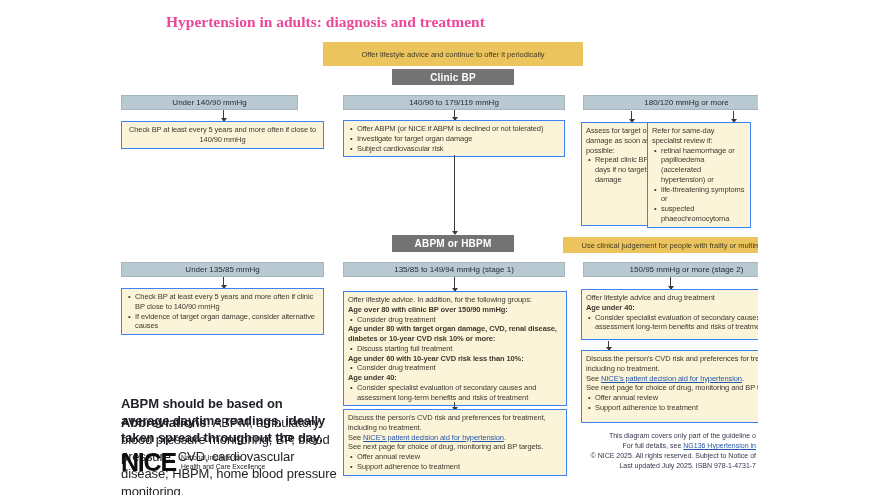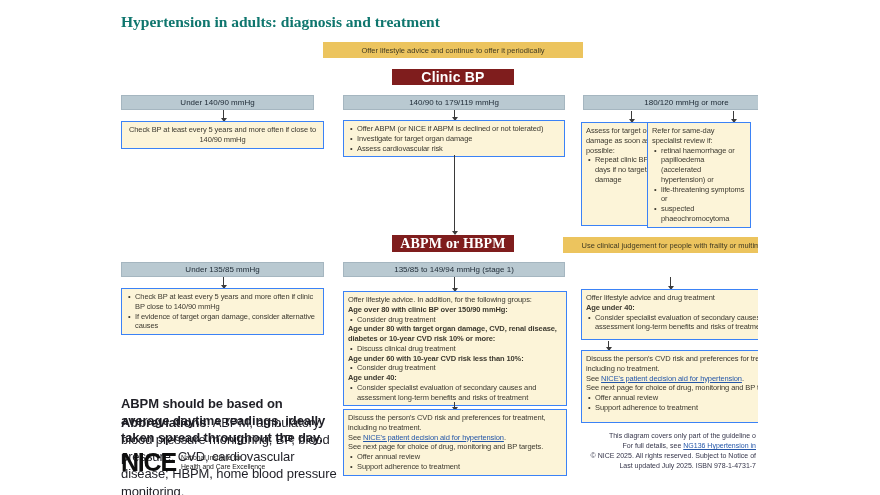--- a/index.html
+++ b/index.html
@@ -1,22 +1,22 @@
 <!DOCTYPE html>
 <html><head>
 <meta charset="utf-8">
 <style>
   html,body{margin:0;padding:0;background:#fff;}
   .canvas{position:relative;width:880px;height:495px;background:#ffffff;overflow:hidden;
           font-family:"Liberation Sans",sans-serif;}
   .clip{position:absolute;left:0;top:0;width:758px;height:495px;overflow:hidden;}
   .abs{position:absolute;box-sizing:border-box;}
-  .title{font-family:"Liberation Serif",serif;font-weight:700;font-size:15.5px;color:#0f766e;white-space:nowrap;}
+  .title{font-family:"Liberation Serif",serif;font-weight:700;font-size:15.5px;color:#ec4899;white-space:nowrap;margin-left:45px;}
   .banner{background:#ecc45e;color:#403a22;font-size:7.5px;display:flex;align-items:center;justify-content:center;text-align:center;}
-  .navy{background:#7f1d1d;color:#ffffff;font-weight:700;font-size:14px;display:flex;align-items:center;justify-content:center;letter-spacing:.2px;}
+  .navy{background:#737373;color:#ffffff;font-weight:700;font-size:10px;display:flex;align-items:center;justify-content:center;letter-spacing:.2px;}
   .ghead{background:#b9c9d1;border:1px solid #a5b6c0;color:#222e39;font-size:8px;display:flex;align-items:center;justify-content:center;}
   .cream{background:#fcf4d8;border:1px solid #3b82f6;color:#3d3a30;font-size:7.5px;line-height:1.3;padding:3px 4px;letter-spacing:-0.1px;}
   .creamcenter{display:flex;align-items:center;justify-content:center;text-align:center;}
   .bu{position:relative;padding-left:9px;}
   .bu::before{content:"•";position:absolute;left:2px;top:0;}
   .bold{font-weight:700;}
   .lnk{color:#2456a8;text-decoration:underline;cursor:pointer;}
   .arrow{position:absolute;width:1px;background:#3a3a3a;}
   .arrow::after{content:"";position:absolute;left:-2.5px;bottom:-3px;width:0;height:0;
     border-left:3px solid transparent;border-right:3px solid transparent;border-top:4px solid #3a3a3a;}
@@ -26,77 +26,78 @@
   .nice-sub{font-size:6.8px;line-height:1.3;color:#222;}
 </style>
 </head>
 <body>
 
 <div class="canvas">
   <div class="clip">
 
     <div class="abs title" style="left:121px;top:13px;">Hypertension in adults: diagnosis and treatment</div>
 
-    <div class="abs banner" style="left:323px;top:42px;width:260px;height:16px;">Offer lifestyle advice and continue to offer it periodically</div>
+    <div class="abs banner" style="left:323px;top:42px;width:260px;height:24px;">Offer lifestyle advice and continue to offer it periodically</div>
     <div class="abs navy" style="left:392px;top:69px;width:122px;height:16px;">Clinic BP</div>
 
-    <div class="abs ghead" style="left:121px;top:95px;width:193px;height:15px;">Under 140/90 mmHg</div>
+    <div class="abs ghead" style="left:121px;top:95px;width:177px;height:15px;">Under 140/90 mmHg</div>
     <div class="abs ghead" style="left:343px;top:95px;width:222px;height:15px;">140/90 to 179/119 mmHg</div>
     <div class="abs ghead" style="left:583px;top:95px;width:207px;height:15px;">180/120 mmHg or more</div>
 
     <div class="arrow" style="left:223px;top:110px;height:9px;"></div>
     <div class="arrow" style="left:454px;top:110px;height:8px;"></div>
     <div class="arrow" style="left:631px;top:111px;height:9px;"></div>
     <div class="arrow" style="left:733px;top:111px;height:9px;"></div>
 
     <div class="abs cream creamcenter" style="left:121px;top:121px;width:203px;min-height:26px;">
       <div>Check BP at least every 5 years and more often if close to 140/90 mmHg</div>
     </div>
 
     <div class="abs cream" style="left:343px;top:120px;width:222px;min-height:35px;">
       <div class="bu">Offer ABPM (or NICE if ABPM is declined or not tolerated)</div>
       <div class="bu">Investigate for target organ damage</div>
-      <div class="bu">Assess cardiovascular risk</div>
+      <div class="bu">Subject cardiovascular risk</div>
     </div>
 
     <div class="abs cream" style="left:581px;top:122px;width:100px;min-height:104px;">
       <div>Assess for target organ damage as soon as possible:</div>
       <div class="bu">Repeat clinic BP in 7 days if no target organ damage</div>
     </div>
 
     <div class="abs cream" style="left:647px;top:122px;width:104px;min-height:104px;">
       <div>Refer for same-day specialist review if:</div>
       <div class="bu">retinal haemorrhage or papilloedema (accelerated hypertension) or</div>
       <div class="bu">life-threatening symptoms or</div>
       <div class="bu">suspected phaeochromocytoma</div>
     </div>
 
     <div class="arrow" style="left:454px;top:155px;height:77px;"></div>
 
-    <div class="abs navy" style="left:392px;top:235px;width:122px;height:17px;font-family:Liberation Serif, serif;">ABPM or HBPM</div>
+    <div class="abs navy" style="left:392px;top:235px;width:122px;height:17px;">ABPM or HBPM</div>
     <div class="abs banner" style="left:563px;top:237px;width:240px;height:16px;">Use clinical judgement for people with frailty or multimorbidity</div>
 
     <div class="abs ghead" style="left:121px;top:262px;width:203px;height:15px;text-align:right;">Under 135/85 mmHg</div>
     <div class="abs ghead" style="left:343px;top:262px;width:222px;height:15px;">135/85 to 149/94 mmHg (stage 1)</div>
+    <div class="abs ghead" style="left:583px;top:262px;width:207px;height:15px;">150/95 mmHg or more (stage 2)</div>
 
     <div class="arrow" style="left:223px;top:277px;height:9px;"></div>
     <div class="arrow" style="left:454px;top:277px;height:12px;"></div>
     <div class="arrow" style="left:670px;top:277px;height:10px;"></div>
 
     <div class="abs cream" style="left:121px;top:288px;width:203px;min-height:45px;">
       <div class="bu">Check BP at least every 5 years and more often if clinic BP close to 140/90 mmHg</div>
       <div class="bu">If evidence of target organ damage, consider alternative causes</div>
     </div>
 
     <div class="abs cream" style="left:343px;top:291px;width:224px;min-height:110px;">
       <div>Offer lifestyle advice. In addition, for the following groups:</div>
       <div class="bold">Age over 80 with clinic BP over 150/90 mmHg:</div>
       <div class="bu">Consider drug treatment</div>
       <div class="bold">Age under 80 with target organ damage, CVD, renal disease, diabetes or 10-year CVD risk 10% or more:</div>
-      <div class="bu">Discuss clinical drug treatment</div>
+      <div class="bu">Discuss starting full treatment</div>
       <div class="bold">Age under 60 with 10-year CVD risk less than 10%:</div>
       <div class="bu">Consider drug treatment</div>
       <div class="bold">Age under 40:</div>
       <div class="bu">Consider specialist evaluation of secondary causes and assessment long-term benefits and risks of treatment</div>
     </div>
 
     <div class="abs cream" style="left:581px;top:289px;width:209px;min-height:51px;">
       <div>Offer lifestyle advice and drug treatment</div>
       <div class="bold">Age under 40:</div>
       <div class="bu">Consider specialist evaluation of secondary causes and assessment long-term benefits and risks of treatment</div>

